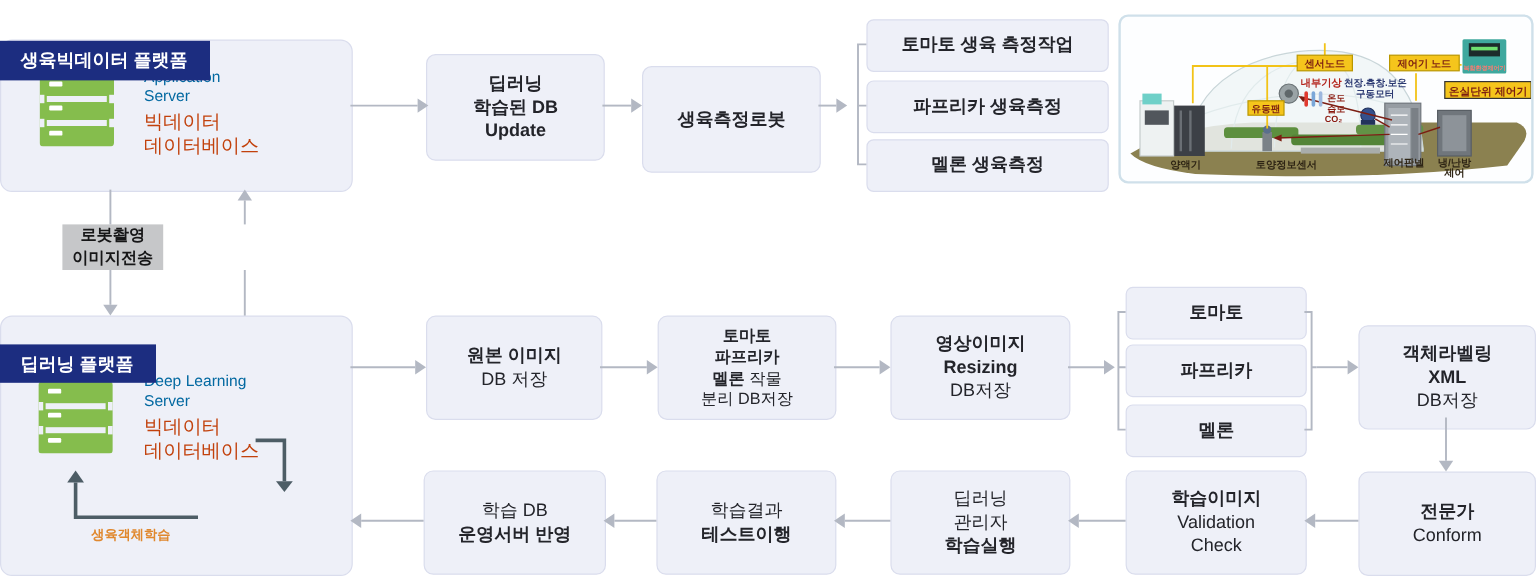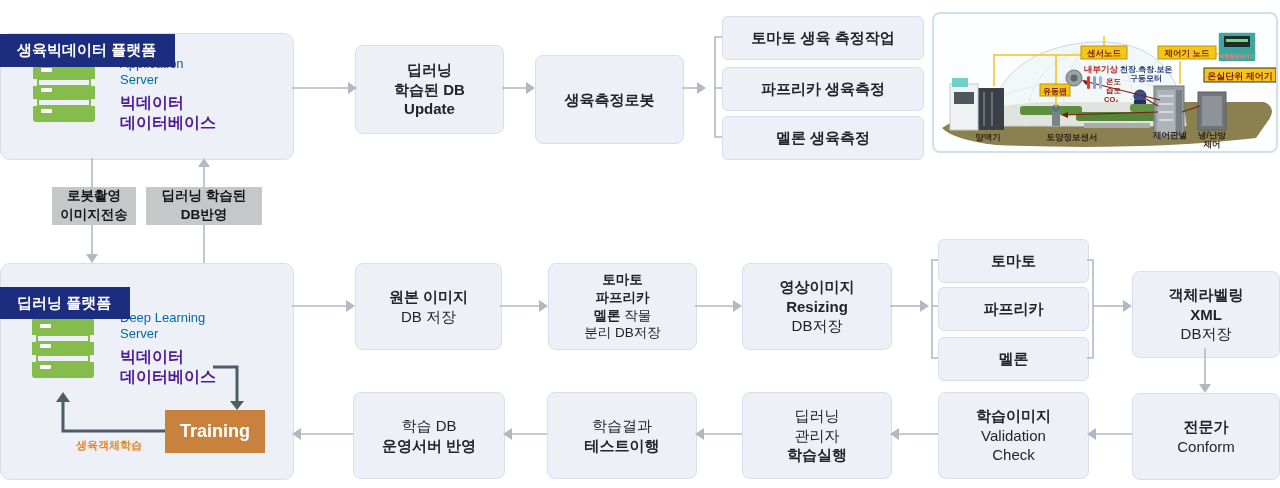--- a/index.html
+++ b/index.html
@@ -11,21 +11,21 @@
            border-radius:8px;display:flex;flex-direction:column;align-items:center;
            justify-content:center;text-align:center;font-size:15px;color:#23242a;line-height:1.32;}
   .flowbox .b{font-weight:bold;}
   .platform{position:absolute;background:var(--box-fill);border:1px solid var(--box-border);border-radius:10px;}
   .navy-tag{position:absolute;background:var(--navy);color:#ffffff;font-weight:bold;font-size:15px;
             display:flex;align-items:center;padding-left:17px;box-sizing:border-box;z-index:4;margin-top:34px;}
   .gray-tag{position:absolute;background:var(--label-gray);color:#161617;font-size:13.5px;font-weight:600;
             display:flex;flex-direction:column;align-items:center;justify-content:center;
             text-align:center;line-height:1.4;z-index:3;}
   .server-type{color:#0369a1;font-size:13px;line-height:1.25;}
-  .server-name{color:#4c1d95;font-weight:bold;font-size:16px;line-height:1.3;margin-top:4px;}
+  .server-name{color:#c2410c;font-weight:normal;font-size:16px;line-height:1.3;margin-top:4px;}
   .training{position:absolute;background:var(--training-orange);color:#fff;font-weight:bold;
             font-size:18px;display:flex;align-items:center;justify-content:center;z-index:4;}
   .note{position:absolute;color:var(--note-orange);font-weight:bold;font-size:11px;z-index:4;}
   
   .wires{position:absolute;left:0;top:0;z-index:5;pointer-events:none;}
   .ln-gray{stroke:var(--arrow-gray);stroke-width:1.6;fill:none;}
   .ah-gray{fill:var(--arrow-gray);stroke:none;}
   .ln-dark{stroke:var(--arrow-dark);stroke-width:3;fill:none;}
   .ah-dark{fill:var(--arrow-dark);stroke:none;}
   
@@ -61,24 +61,20 @@
     <div class="server-name">
       <div>빅데이터</div>
       <div>데이터베이스</div>
     </div>
   </div>
 
   <div class="gray-tag" style="left:52px;top:187px;width:84px;height:38px;font-family:Liberation Serif, serif;">
     <span>로봇촬영</span>
     <span>이미지전송</span>
   </div>
-  <div class="gray-tag" style="left:146px;top:187px;width:116px;height:38px;">
-    <span>딥러닝 학습된</span>
-    <span>DB반영</span>
-  </div>
 
   <div class="platform" style="left:0;top:263px;width:292px;height:215px;"></div>
   <div class="navy-tag" style="left:0;top:253px;width:130px;height:32px;">
     <span>딥러닝 플랫폼</span>
   </div>
   <svg class="abs" style="left:32px;top:318px;z-index:3;" width="62" height="60" viewBox="0 0 62 60">
     <rect x="0" y="0" width="62" height="60" rx="3" fill="var(--server-green)"></rect>
     <rect x="6" y="18" width="50" height="5" fill="#eef0f8"></rect>
     <rect x="6" y="38" width="50" height="5" fill="#eef0f8"></rect>
     <rect x="0" y="17" width="4" height="7" fill="#eef0f8"></rect>
@@ -89,23 +85,20 @@
     <rect x="8" y="26" width="11" height="4" rx="1" fill="#fff"></rect>
     <rect x="8" y="47" width="11" height="4" rx="1" fill="#fff"></rect>
   </svg>
   <div class="abs" style="left:120px;top:310px;width:160px;z-index:3;">
     <div class="server-type" style="width:110px;">Deep Learning Server</div>
     <div class="server-name">
       <div>빅데이터</div>
       <div>데이터베이스</div>
     </div>
   </div>
-  <div class="training" style="left:165px;top:410px;width:100px;height:43px;">
-    <span>Training</span>
-  </div>
   <div class="note" style="left:76px;top:438px;">생육객체학습</div>
 
   <div class="flowbox" style="left:355px;top:45px;width:147px;height:87px;">
     <div class="b">딥러닝</div>
     <div class="b">학습된 DB</div>
     <div class="b">Update</div>
   </div>
   <div class="flowbox" style="left:535px;top:27px;width:147px;height:87px;margin-top:28px;">
     <div class="b">생육측정로봇</div>
   </div>

